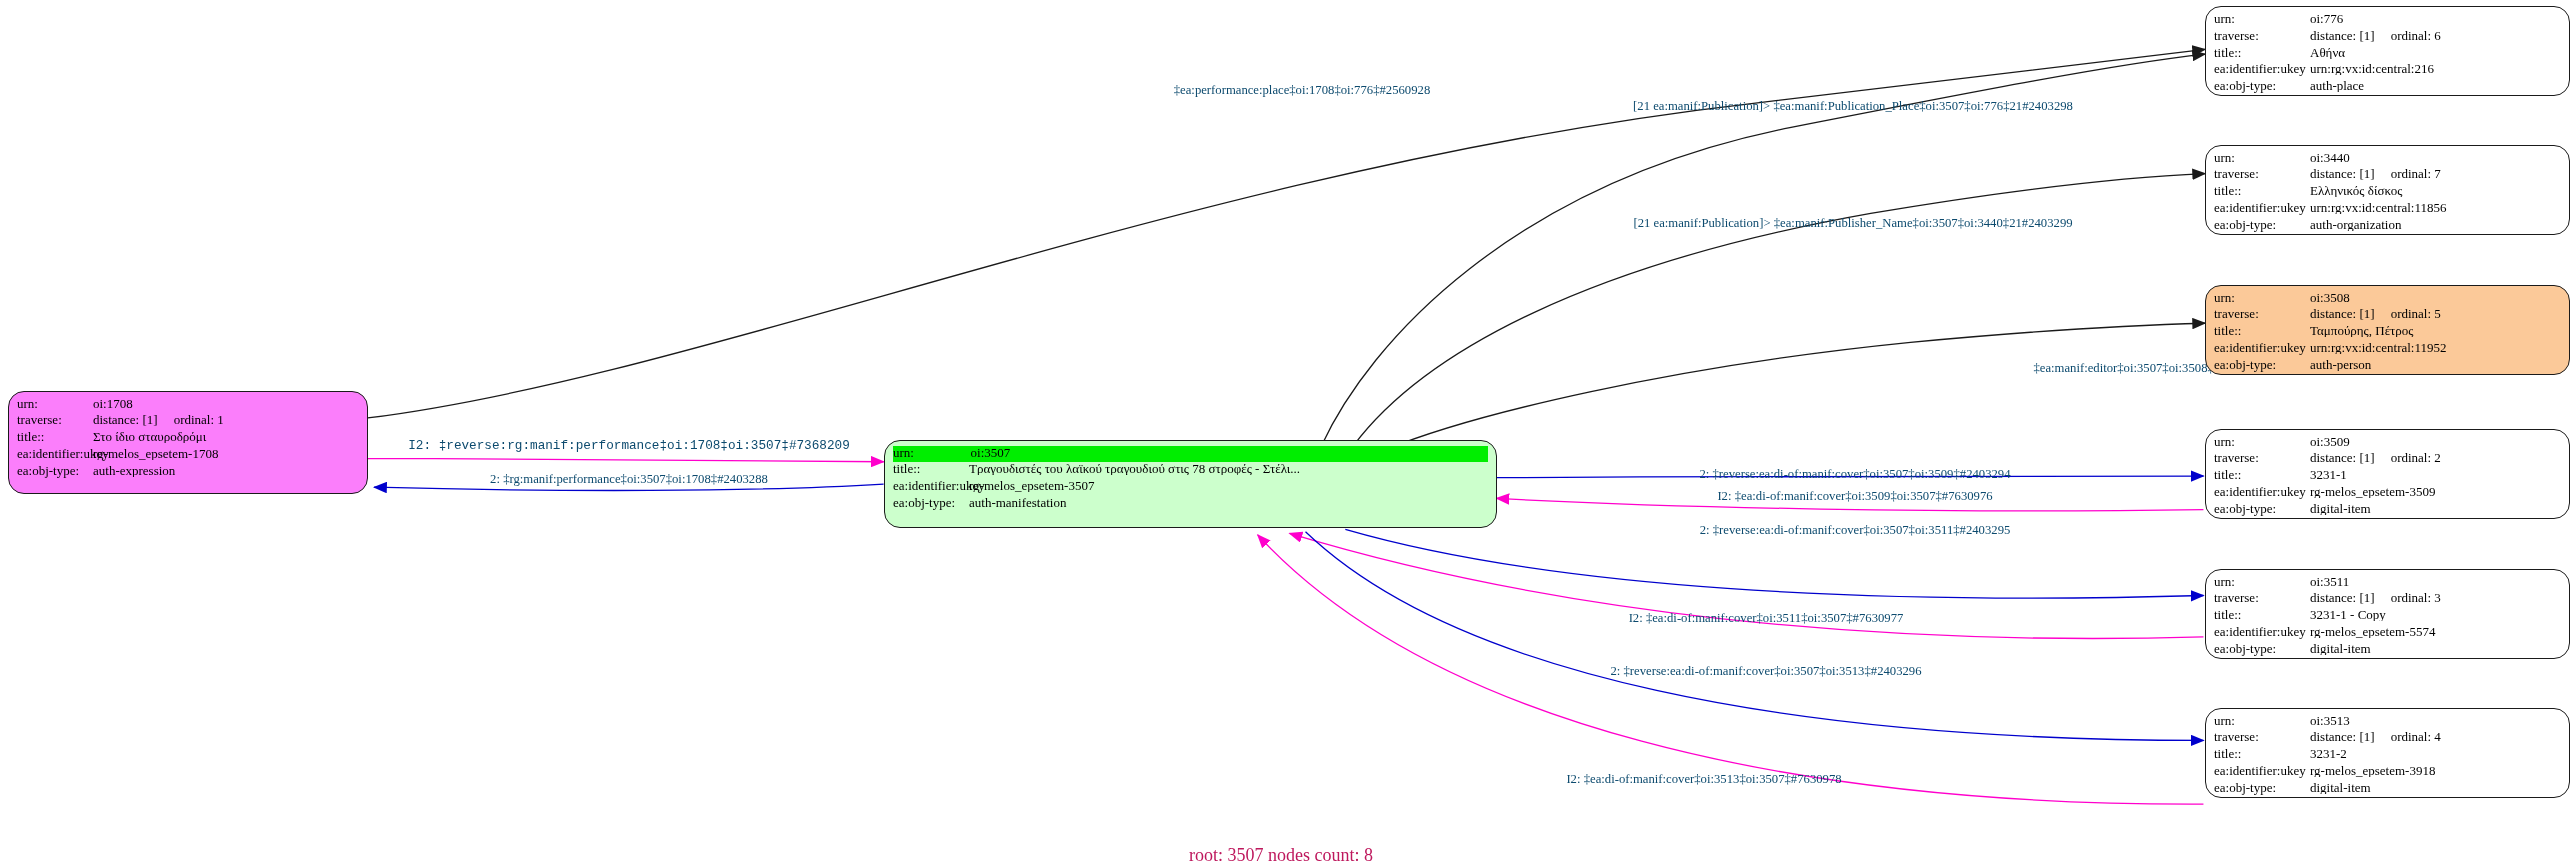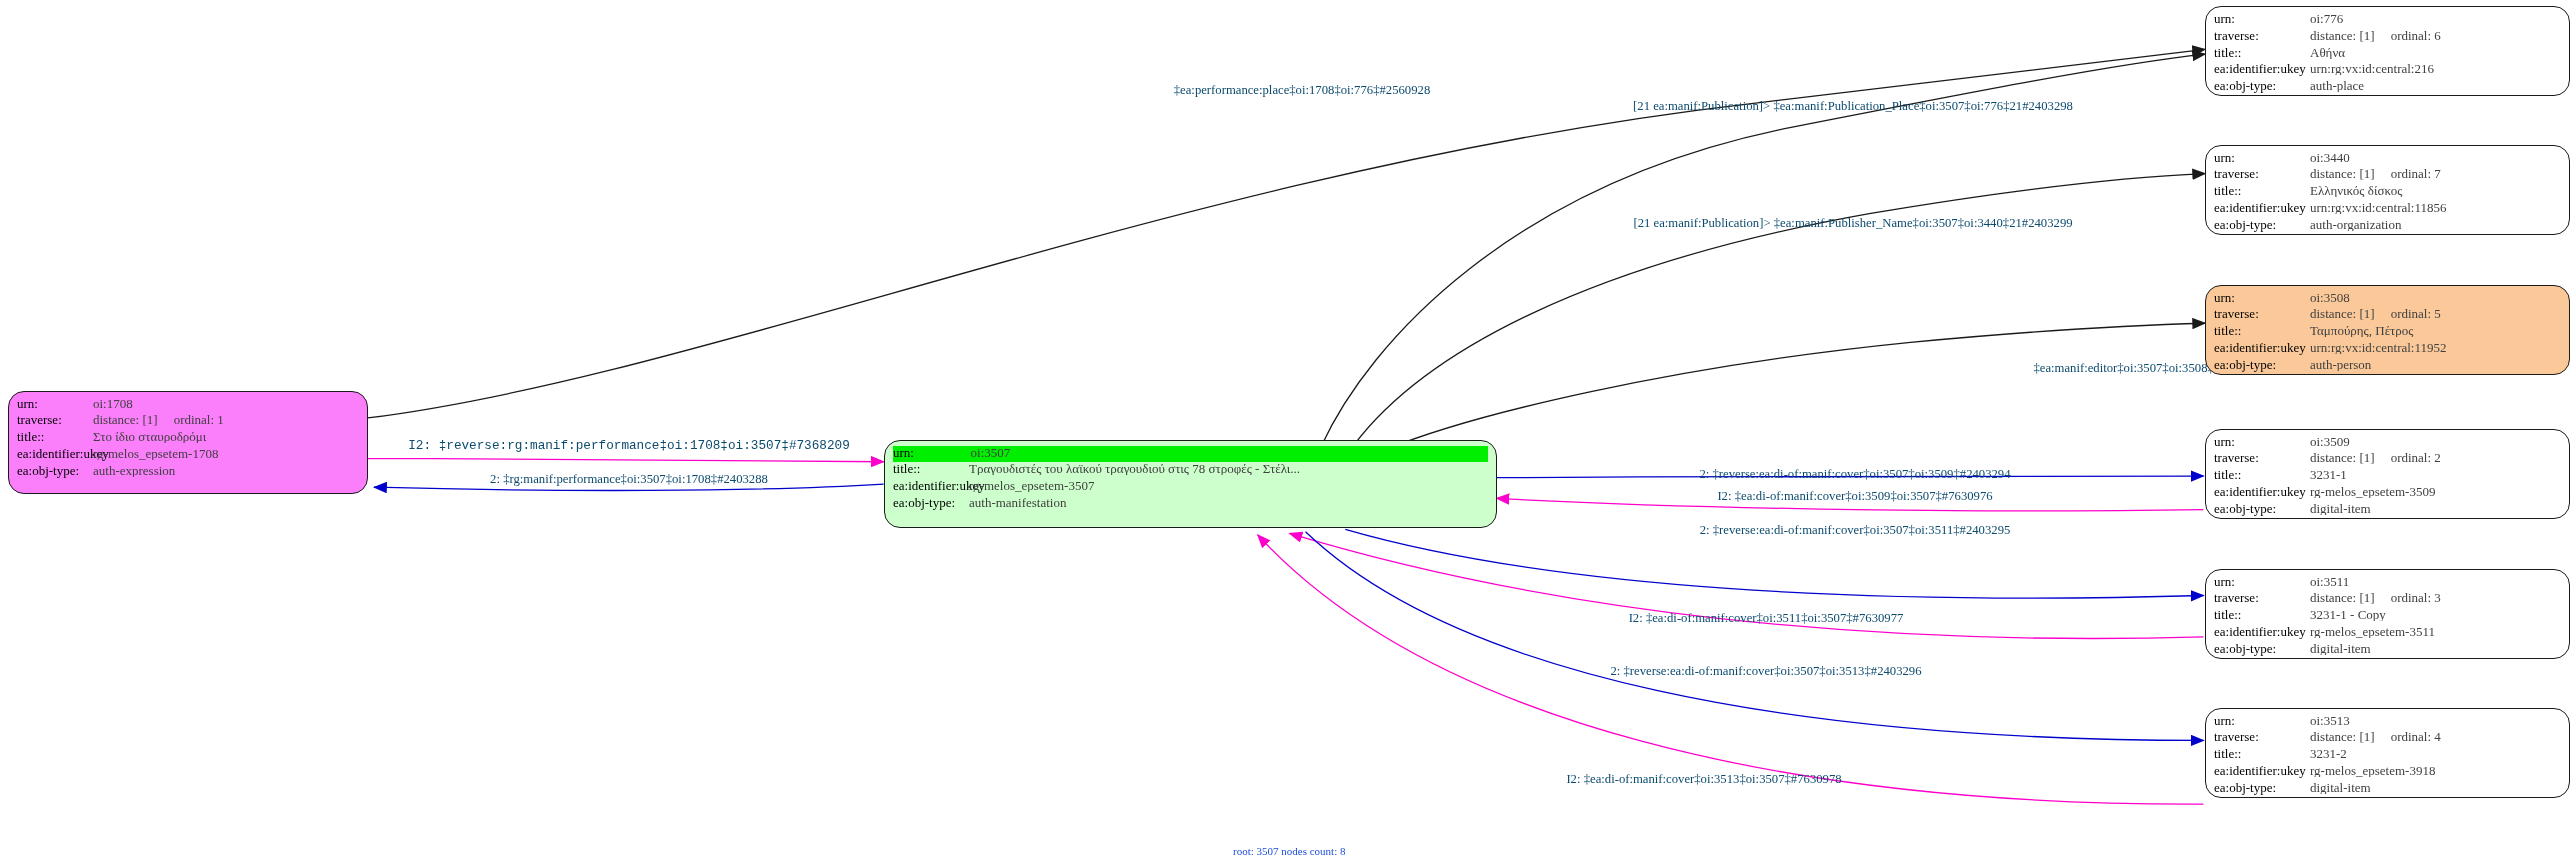--- a/index.html
+++ b/index.html
@@ -19,21 +19,21 @@
     box-sizing:border-box;
     padding:4.8px 8px 4.8px 8px;
     overflow:hidden;
   }
   .node.pink   {background:#fb7efb;}
   .node.orange {background:#fbc999;}
   .node.green  {background:#ccffcc;}
 
   .row{display:flex;align-items:baseline;line-height:1.0;height:16.7px;white-space:nowrap;}
   .key{flex:0 0 auto;font-size:13px;color:#000;}
-  .val{flex:1 1 auto;font-size:13px;color:#404040;overflow:hidden;text-overflow:clip;white-space:nowrap;}
+  .val{flex:1 1 auto;font-size:13px;color:#000000;overflow:hidden;text-overflow:clip;white-space:nowrap;}
 
   
   .node .key{width:96px;}
   
   .node.pink .key{width:76px;}
   
   .node.green .key{width:76px;}
 
   .row.hl{background:#00ee00;}
   .row.hl .key,.row.hl .val{background:#00ee00;}
@@ -45,24 +45,23 @@
   .elabel{
     position:absolute;
     font-size:12.7px;
     color:#0c4a6e;
     white-space:nowrap;
     line-height:1;
   }
 
   .caption{
     position:absolute;
-    font-size:11px;
-    color:#1d4ed8;
+    font-size:18px;
+    color:#be185d;
     white-space:nowrap;
-    margin-left:44px;
   }
 </style>
 </head>
 <body>
 
 <div class="canvas">
 
   <svg class="edges" viewBox="0 0 3236 1089" xmlns="http://www.w3.org/2000/svg">
     <defs>
       <marker id="ah-black" markerWidth="11" markerHeight="9" refX="10" refY="4.5" orient="auto">
@@ -278,21 +277,21 @@
       <span class="val">
         <span>distance: [1]</span><span class="ord">ordinal: 3</span>
       </span>
     </div>
     <div class="row">
       <span class="key">title::</span>
       <span class="val">3231-1 - Copy</span>
     </div>
     <div class="row">
       <span class="key">ea:identifier:ukey</span>
-      <span class="val">rg-melos_epsetem-3511</span>
+      <span class="val">rg-melos_epsetem-5574</span>
     </div>
     <div class="row">
       <span class="key">ea:obj-type:</span>
       <span class="val">digital-item</span>
     </div>
   </div>
 
   <div class="node" style="left:2205px;top:708px;width:365px;height:90px;">
     <div class="row">
       <span class="key">urn:</span>

